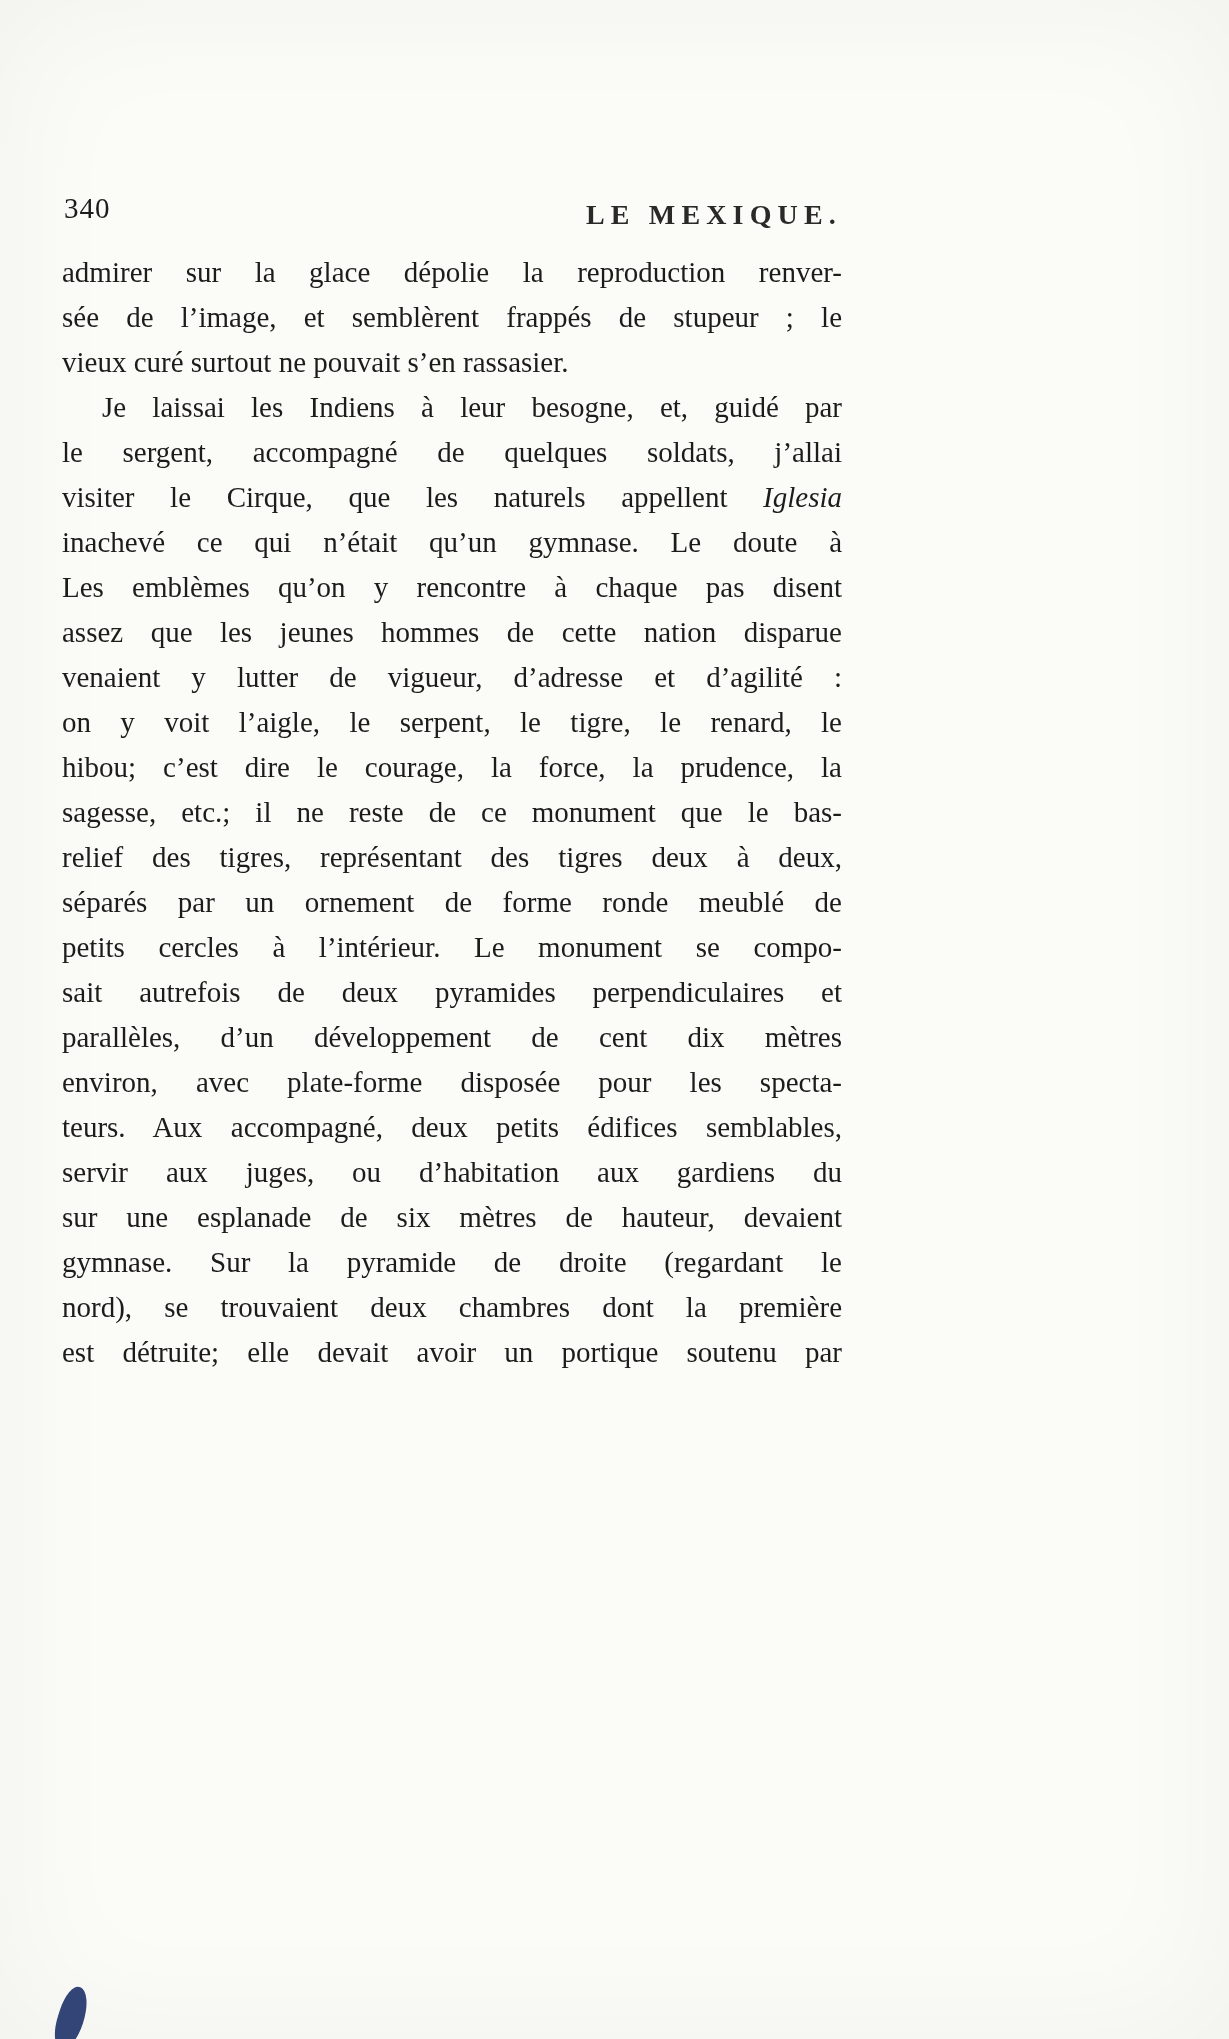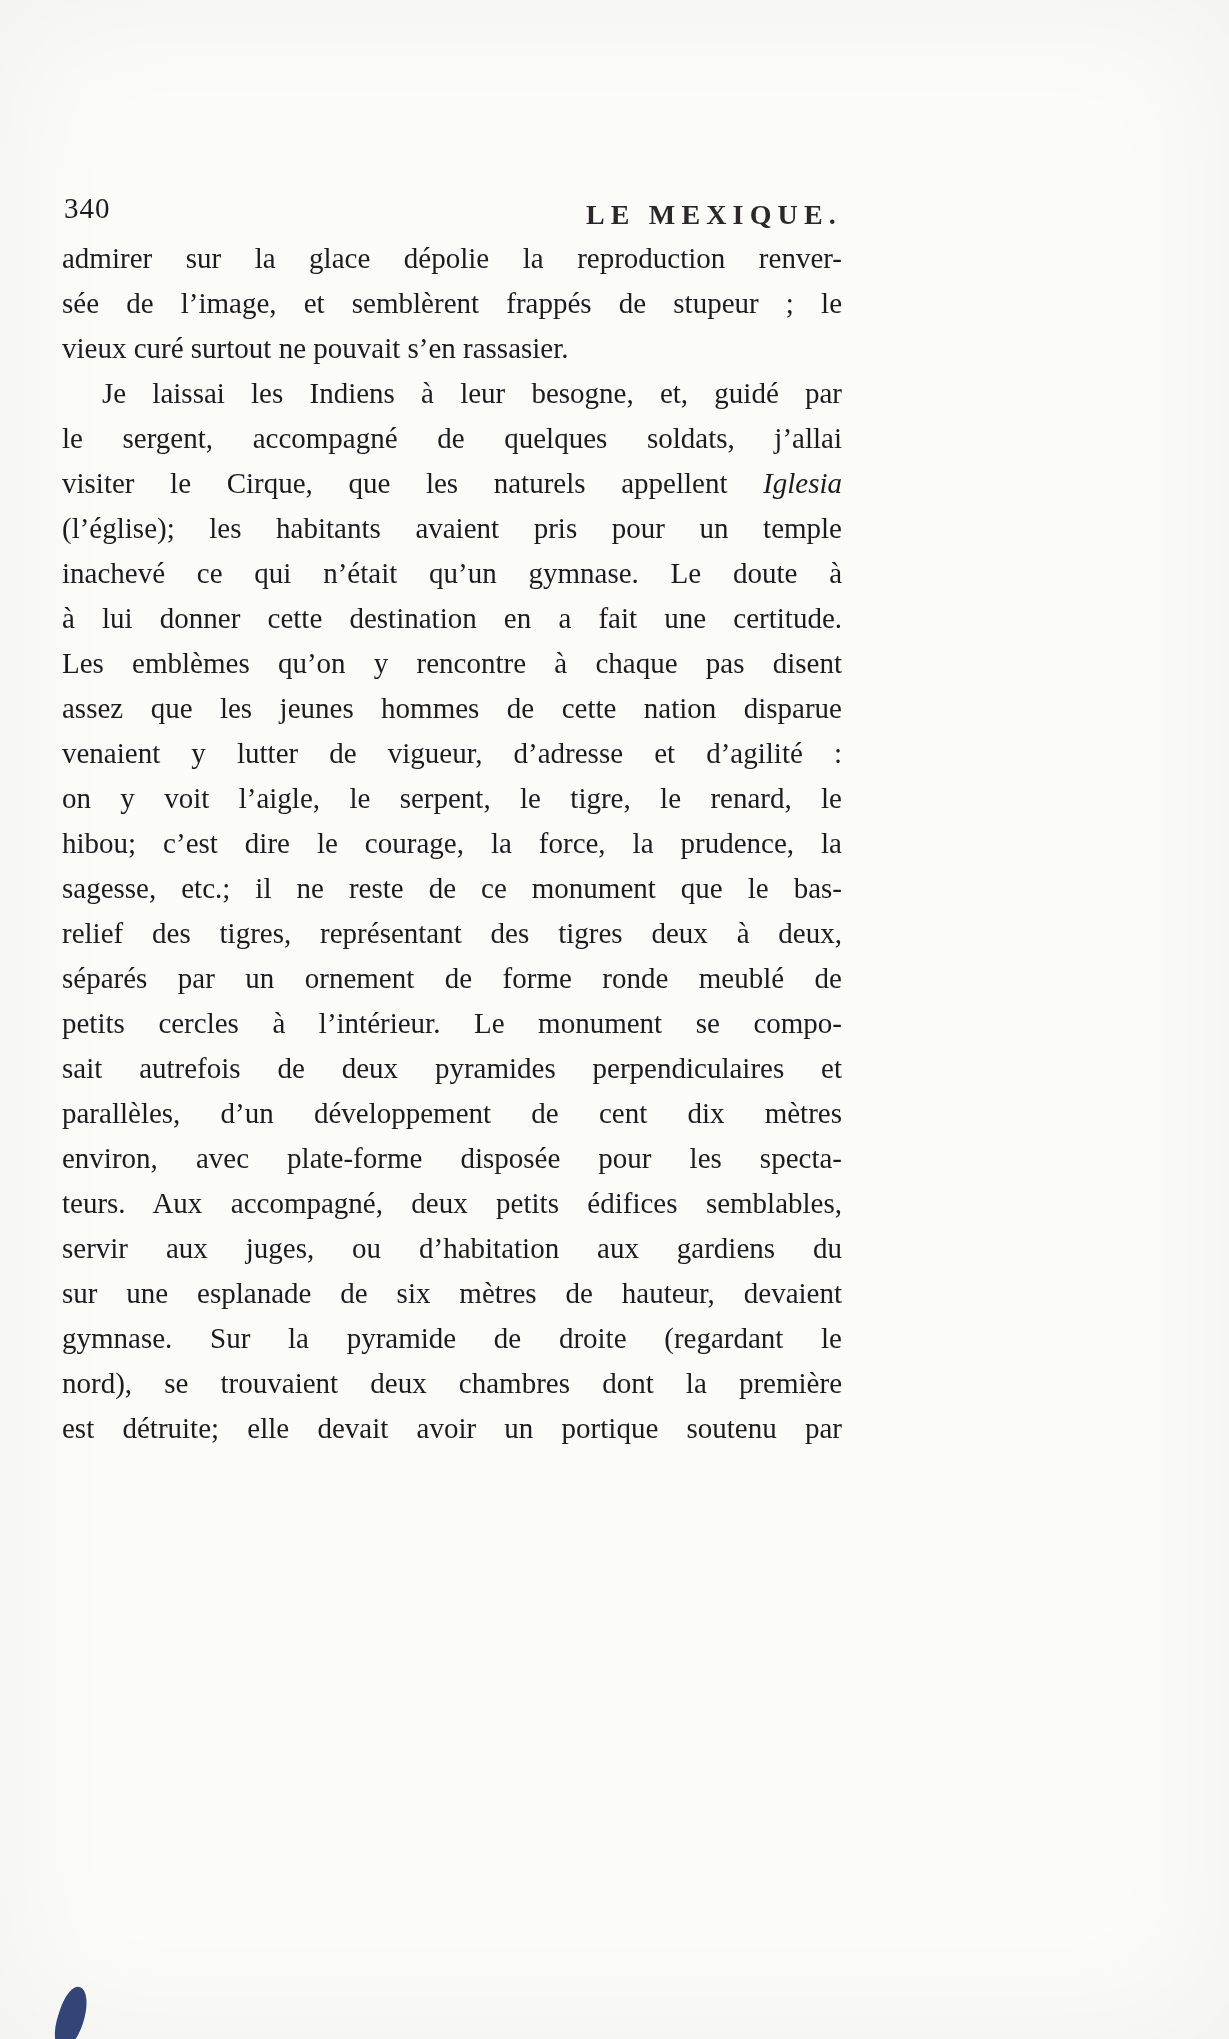--- a/index.html
+++ b/index.html
@@ -38,21 +38,21 @@
   .running-title {
     display: block;
     text-align: right;
     font-size: 28px;
     letter-spacing: 0.22em;
     padding-top: 9px;
     color: #2a2927;
     font-weight: bold;
   }
   .body-text {
-    margin-top: 0;
+    margin-top: 14px;
     font-size: 29px;
     line-height: 45px;
     text-align: justify;
     font-family: Liberation Serif, serif;
   }
   .line {
     text-align: justify;
     text-align-last: justify;
     white-space: normal;
   }
@@ -86,23 +86,21 @@
       <span class="folio">340</span>
       <span class="running-title">LE MEXIQUE.</span>
     </header>
     <main class="body-text" id="body-text">
         <div class="line"><span>admirer sur la glace dépolie la reproduction renver-</span></div>
         <div class="line"><span>sée de l’image, et semblèrent frappés de stupeur ; le</span></div>
         <div class="line para-end"><span>vieux curé surtout ne pouvait s’en rassasier.</span></div>
         <div class="line indent"><span>Je laissai les Indiens à leur besogne, et, guidé par</span></div>
         <div class="line"><span>le sergent, accompagné de quelques soldats, j’allai</span></div>
         <div class="line"><span>visiter le Cirque, que les naturels appellent </span><span class="it">Iglesia</span></div>
-        <div class="line"><span>(l’église); les habitants avaient pris pour un temple</span></div>
         <div class="line"><span>inachevé ce qui n’était qu’un gymnase. Le doute à</span></div>
-        <div class="line"><span>à lui donner cette destination en a fait une certitude.</span></div>
         <div class="line"><span>Les emblèmes qu’on y rencontre à chaque pas disent</span></div>
         <div class="line"><span>assez que les jeunes hommes de cette nation disparue</span></div>
         <div class="line"><span>venaient y lutter de vigueur, d’adresse et d’agilité :</span></div>
         <div class="line"><span>on y voit l’aigle, le serpent, le tigre, le renard, le</span></div>
         <div class="line"><span>hibou; c’est dire le courage, la force, la prudence, la</span></div>
         <div class="line"><span>sagesse, etc.; il ne reste de ce monument que le bas-</span></div>
         <div class="line"><span>relief des tigres, représentant des tigres deux à deux,</span></div>
         <div class="line"><span>séparés par un ornement de forme ronde meublé de</span></div>
         <div class="line"><span>petits cercles à l’intérieur. Le monument se compo-</span></div>
         <div class="line"><span>sait autrefois de deux pyramides perpendiculaires et</span></div>

